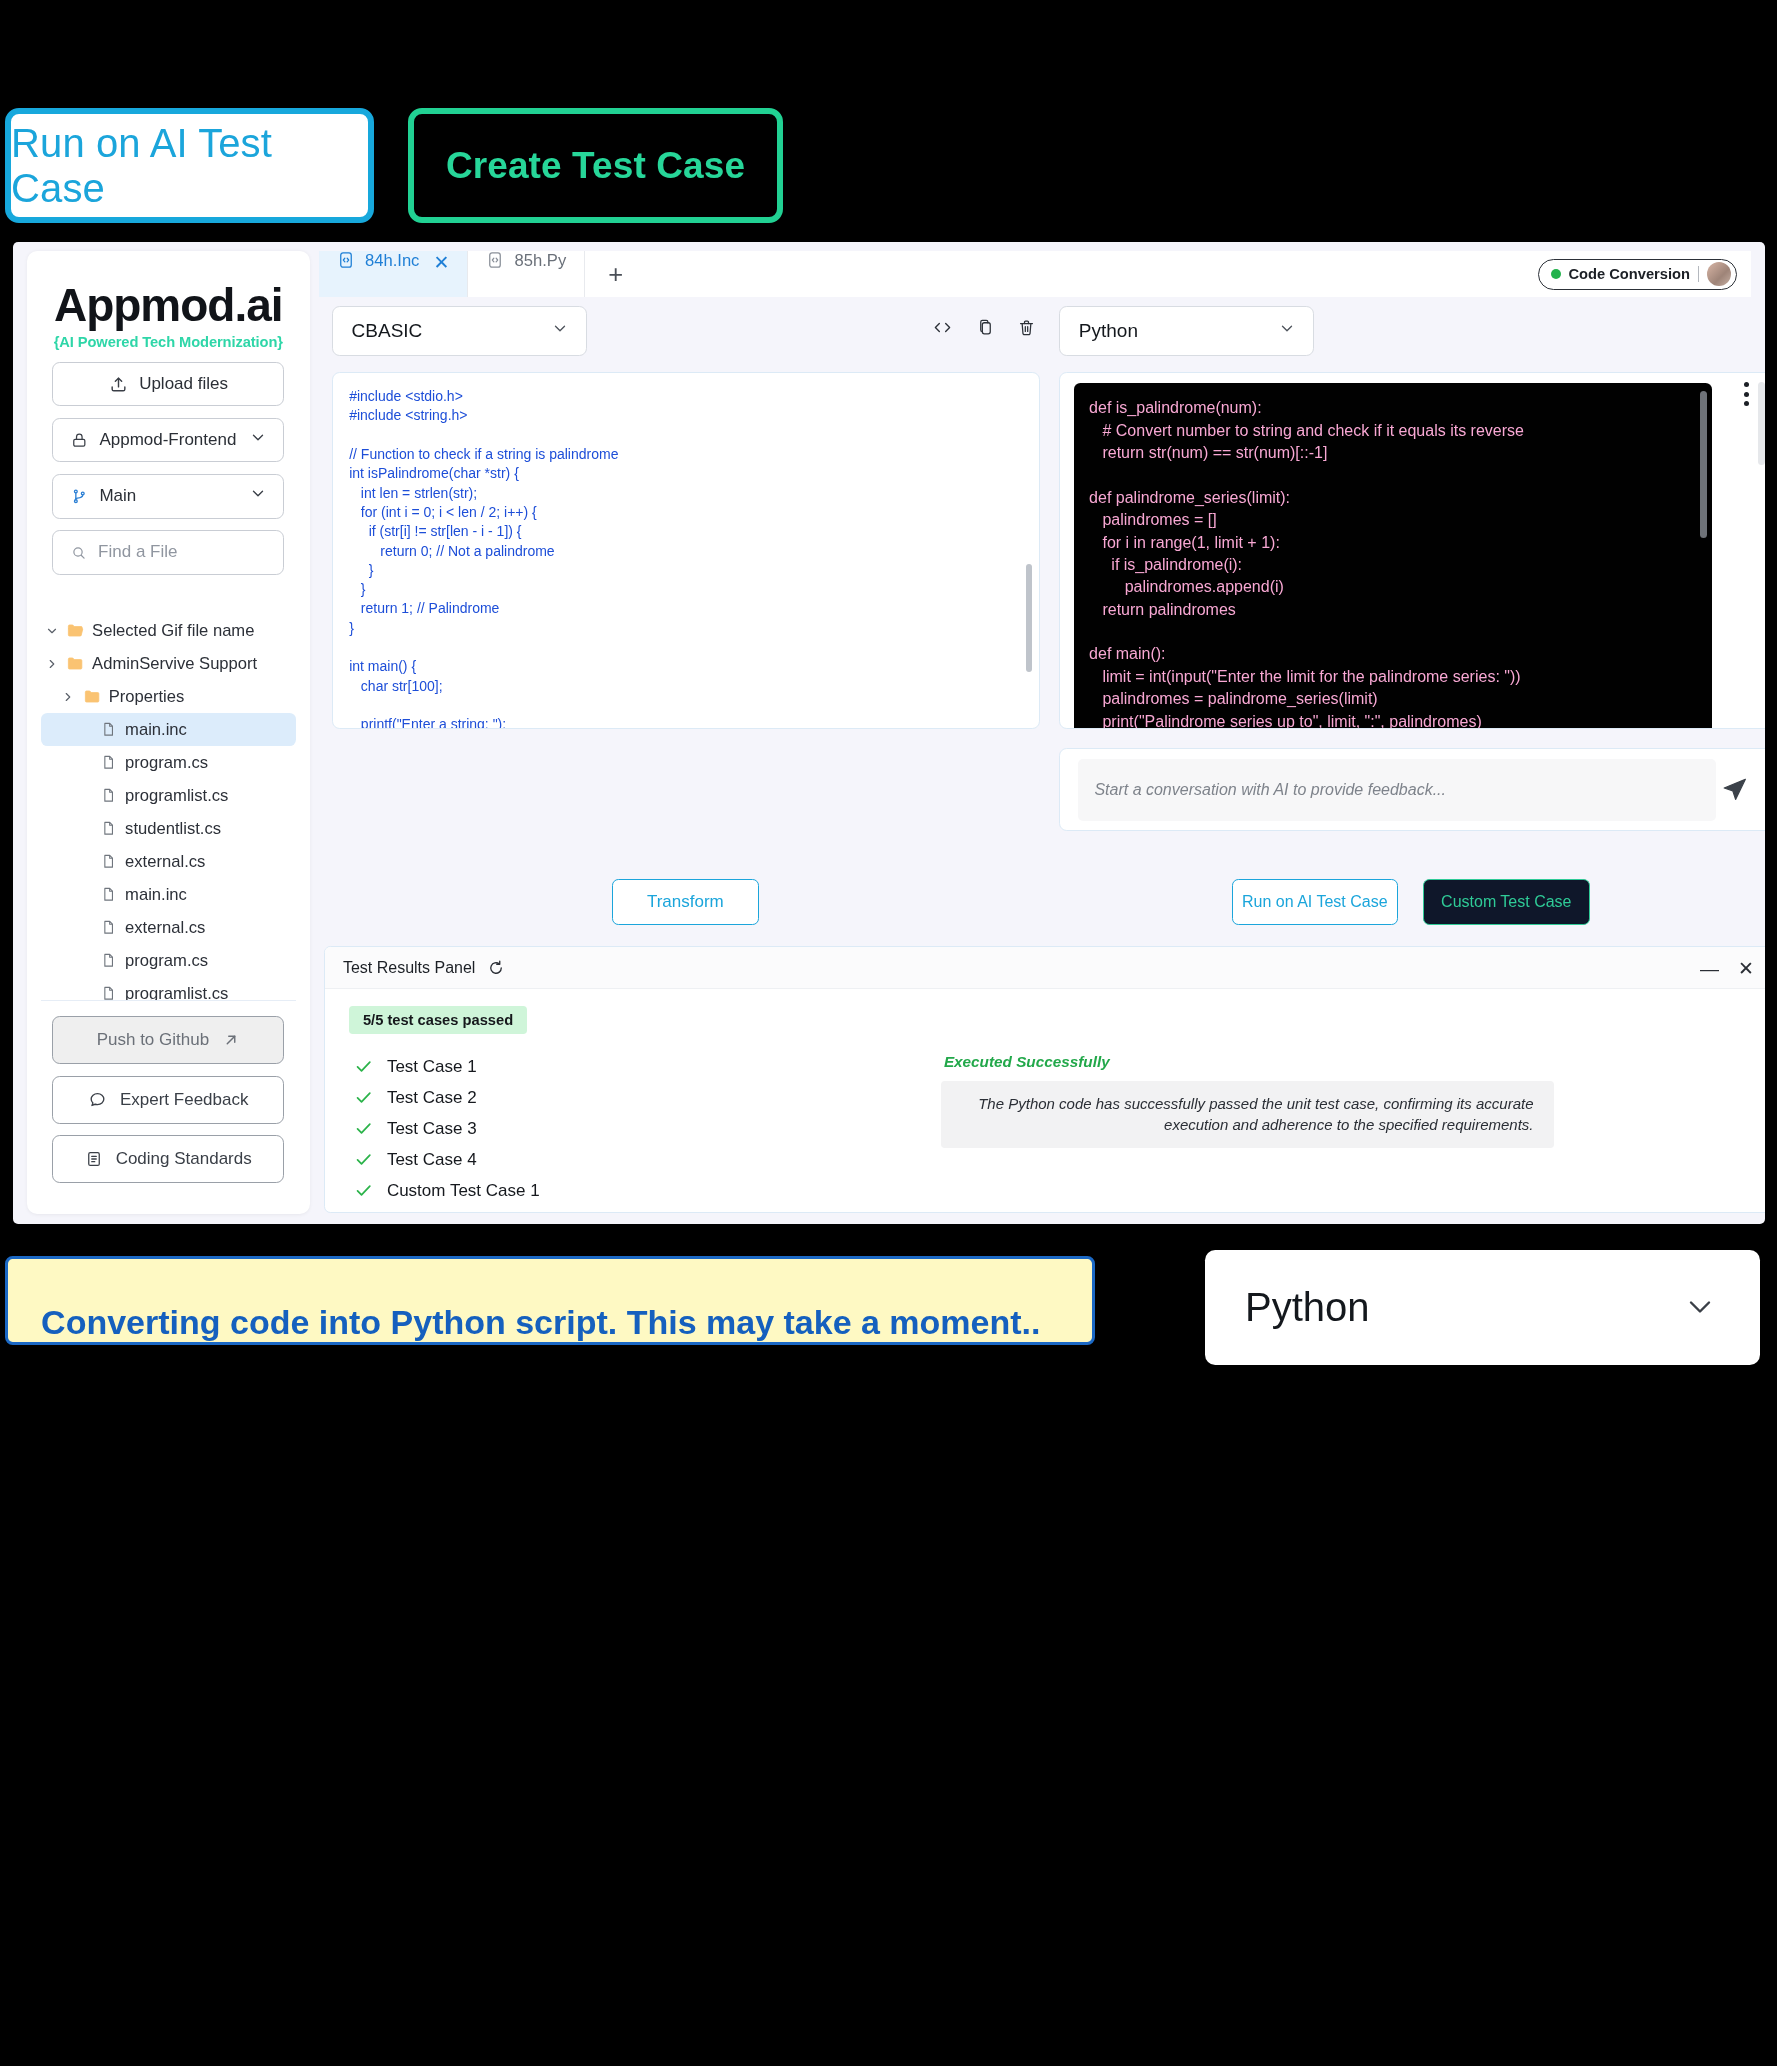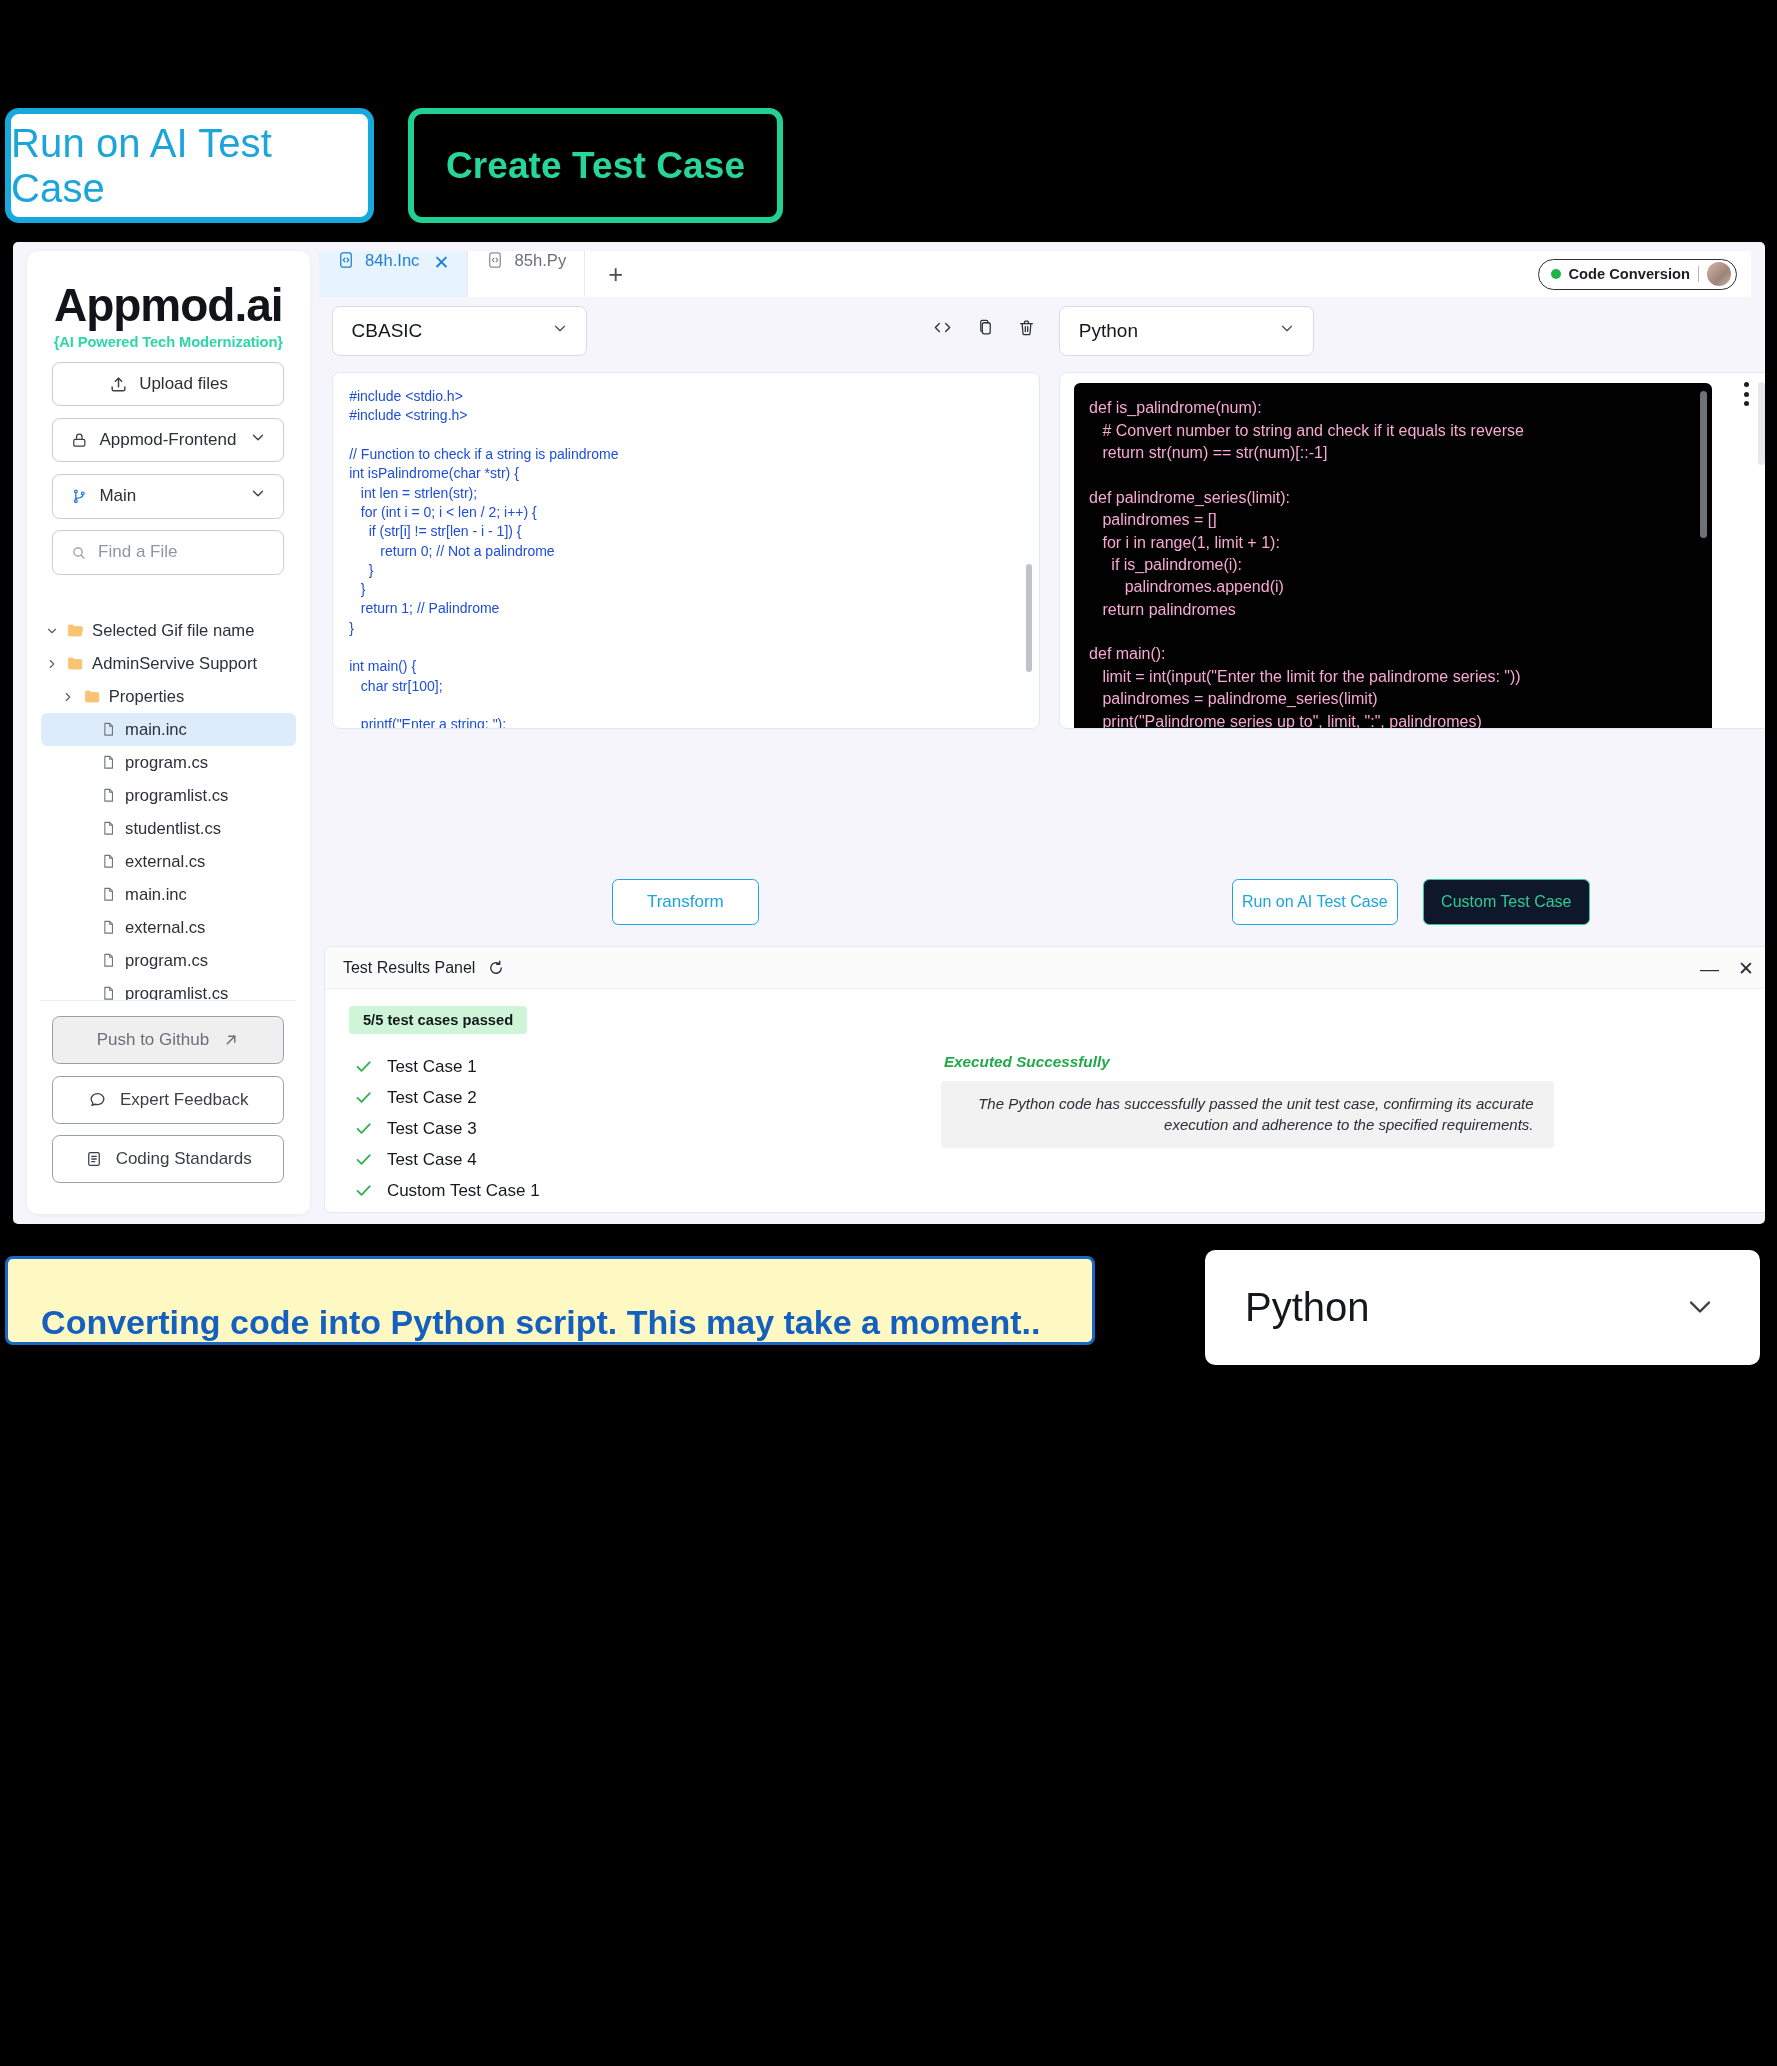--- a/index.html
+++ b/index.html
@@ -624,20 +624,30 @@
         <div id="target-inner-scroll"></div>
       </div>
       <div id="target-kebab">
           <span></span>
           <span></span>
           <span></span>
         </div>
       <div id="target-outer-scroll"></div>
     </div>
 
+    <div id="chat-input">
+      <div id="chat-field">
+        <span id="chat-placeholder">Start a conversation with AI to provide feedback...</span>
+      </div>
+      <span id="chat-send">
+        <svg width="29" height="29" viewBox="0 0 24 24" fill="#3C424A" stroke="#3C424A" stroke-width="1" stroke-linejoin="round">
+            <path d="M21 4L3.5 11.2l7.1 2.3 2.3 7.1L21 4z"></path>
+          </svg>
+      </span>
+    </div>
 
     <div id="btn-transform">Transform</div>
     <div id="btn-run-ai">Run on AI Test Case</div>
     <div id="btn-custom-tc">Custom Test Case</div>
 
     <div id="test-panel">
       <div id="test-header">
         <span id="test-title">Test Results Panel</span>
         <span id="test-refresh">
           <svg width="18" height="18" viewBox="0 0 24 24" fill="none" stroke="#2A2E35" stroke-width="1.8" stroke-linecap="round" stroke-linejoin="round">

